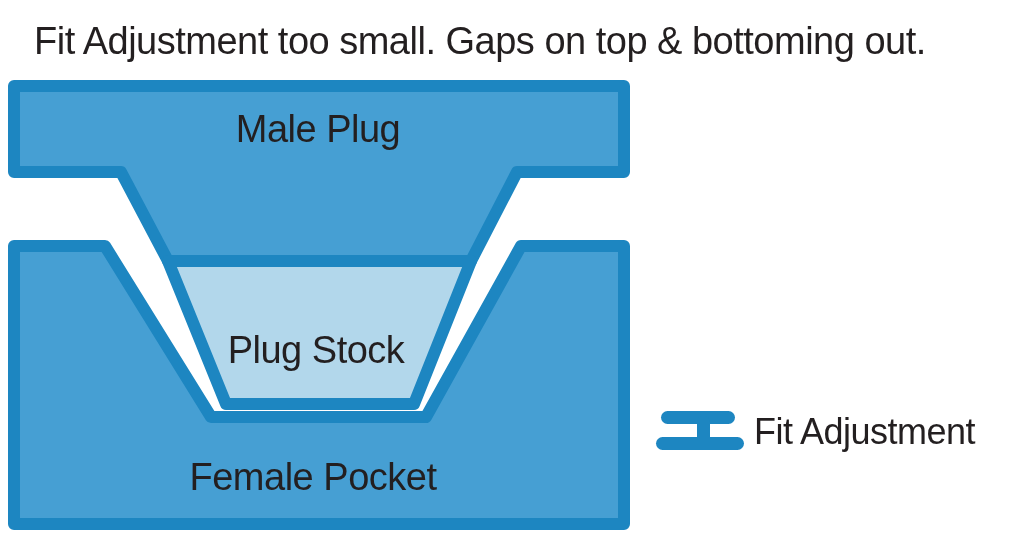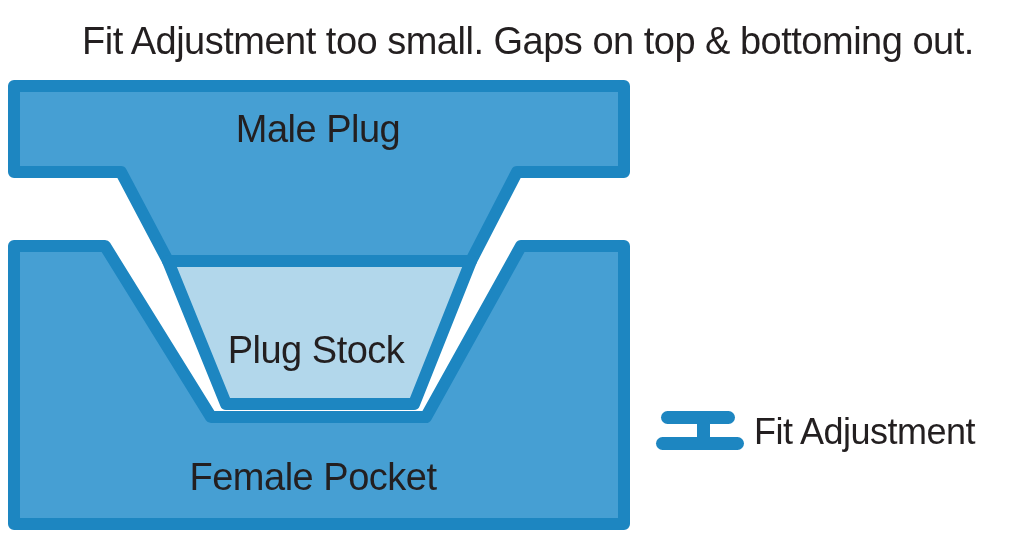--- a/index.html
+++ b/index.html
@@ -13,21 +13,20 @@
   }
   .title {
     position: absolute;
     left: 34px;
     top: 20px;
     font-size: 38px;
     line-height: 42px;
     letter-spacing: -0.5px;
     color: var(--text, #231f20);
     white-space: nowrap;
-    margin-left: 48px;
   }
   svg.diagram { position: absolute; left: 0; top: 0; }
   .shape {
     fill: var(--shape-fill, #469fd3);
     stroke: var(--outline, #1d86c1);
     stroke-width: 12;
     stroke-linejoin: round;
   }
   .shape.light { fill: var(--plug-stock-fill, #b2d7eb); }
   .lbl {

